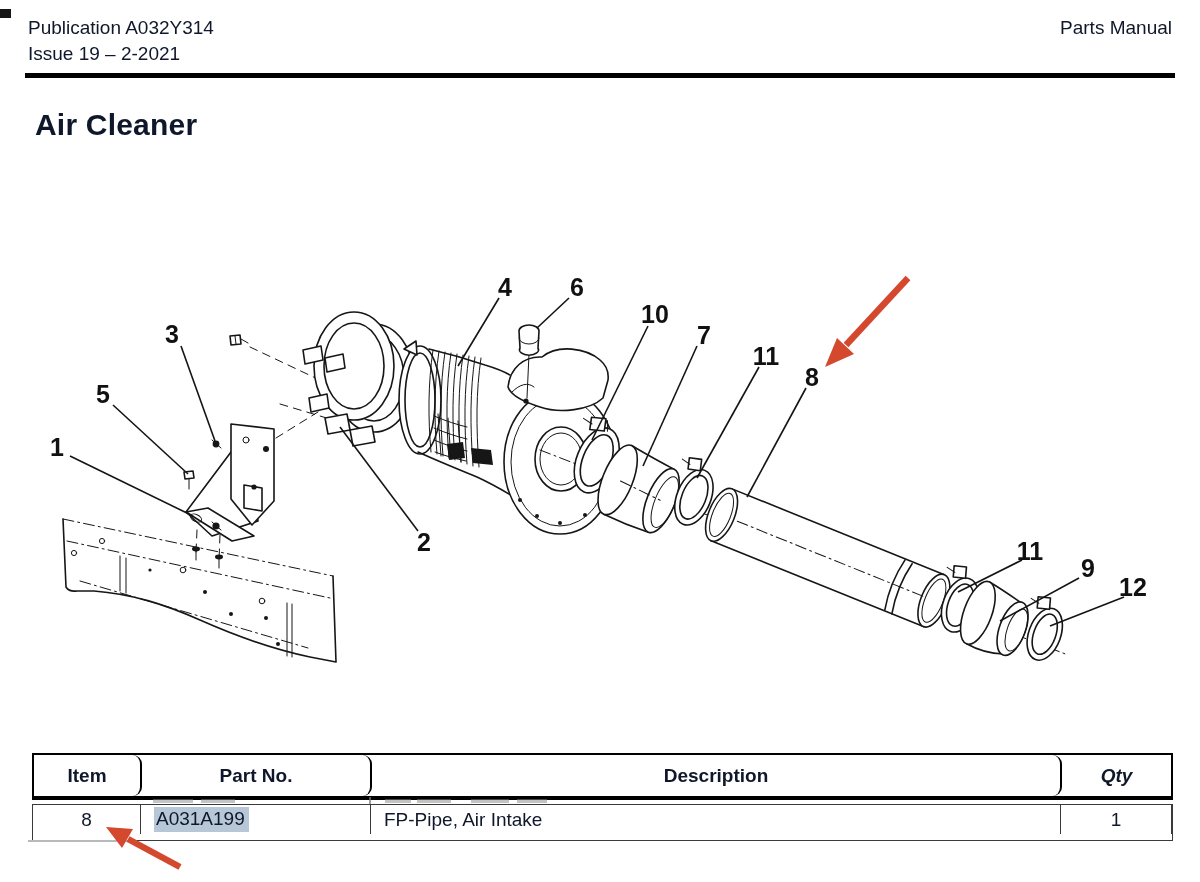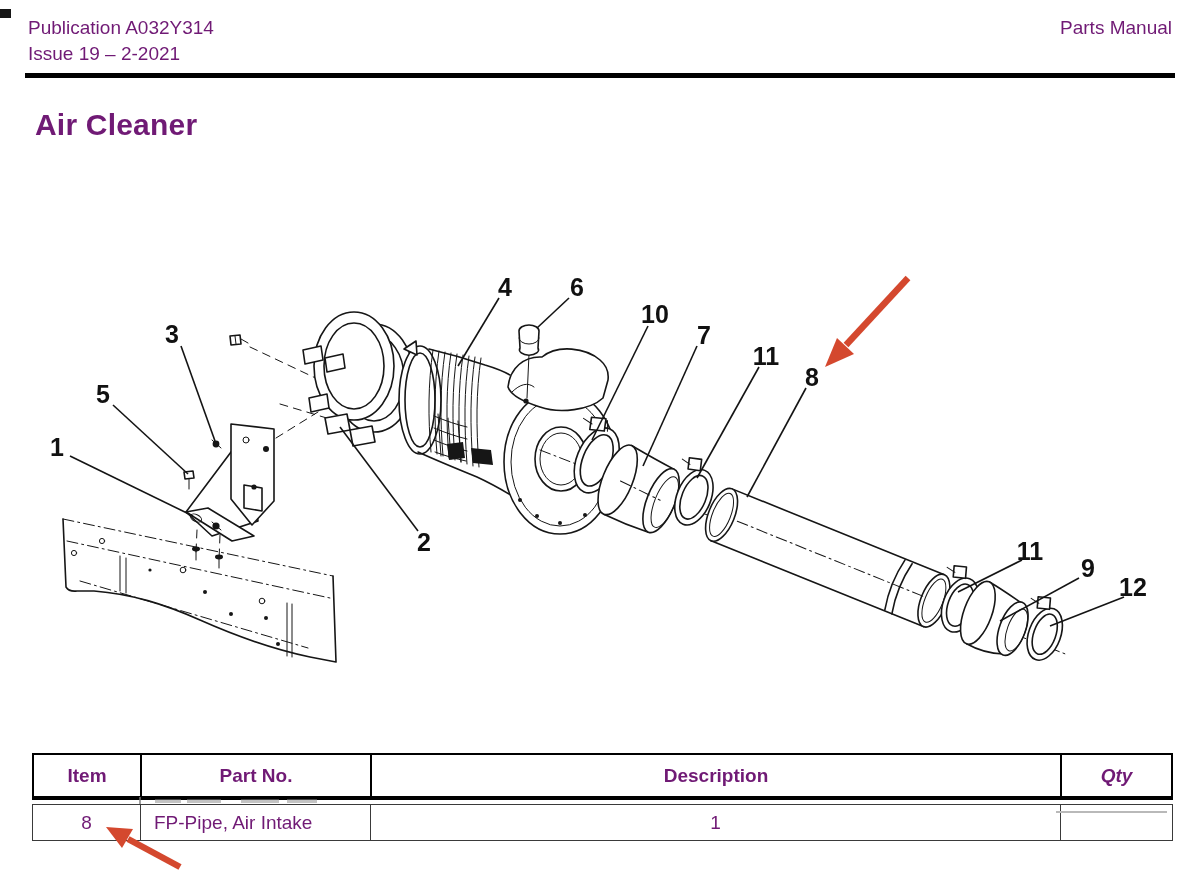--- a/index.html
+++ b/index.html
@@ -1,34 +1,34 @@
 <!DOCTYPE html>
 <html><head>
 <meta charset="utf-8">
 <style>
   html,body{margin:0;padding:0;background:#ffffff;}
   .canvas{
     position:relative;width:1200px;height:882px;background:#fff;overflow:hidden;
-    font-family:"Liberation Sans","DejaVu Sans",sans-serif;color:#701a75;
+    font-family:"Liberation Sans","DejaVu Sans",sans-serif;color:#0f172a;
   }
   
   .hdr-left{position:absolute;left:28px;top:15px;font-size:19px;line-height:26px;}
   .hdr-right{position:absolute;right:28px;top:15px;font-size:19px;line-height:26px;text-align:right;}
   .rule{position:absolute;left:25px;width:1150px;top:73px;height:5px;background:#000;}
   .page-title{position:absolute;left:35px;top:108px;font-size:30px;font-weight:bold;letter-spacing:.2px;}
   .corner-artifact{position:absolute;left:0;top:9px;width:11px;height:9px;background:#161616;}
   
   .ptable{position:absolute;left:32px;top:753px;width:1141px;box-sizing:border-box;}
   .thead{
     display:grid;grid-template-columns:108px 230px 690px 1fr;height:47px;
     border:2.5px solid #000;border-bottom:4px solid #000;box-sizing:border-box;
   }
   .thead > div{
     display:flex;align-items:center;justify-content:center;
-    font-weight:bold;font-size:19px;border-right:2px solid #000;
+    font-weight:bold;font-size:19px;border-right:2px solid #000;border-radius:9px;
   }
   .thead > div:last-child{border-right:none;font-style:italic;}
   .trow{
     position:relative;display:grid;grid-template-columns:108px 230px 690px 1fr;height:37px;
     border:1.5px solid #3a3a3a;box-sizing:border-box;margin-top:4px;font-size:19px;
   }
   .trow > div{position:relative;display:flex;align-items:center;border-right:1px solid #3a3a3a;}
   .trow > div:last-child{border-right:none;}
   .cell-center{justify-content:center;}
   .cell-left{justify-content:flex-start;padding-left:13px;}
@@ -65,20 +65,25 @@
 
   <div class="ptable">
     <div class="thead">
       <div>Item</div>
       <div>Part No.</div>
       <div>Description</div>
       <div>Qty</div>
     </div>
     <div class="trow">
       <div class="cell-center">8</div>
+      <div class="cell-left">
+        <span class="ghost" style="left:12px;width:40px;"></span>
+        <span class="ghost" style="left:60px;width:34px;"></span>
+        <span class="hl" style="background: rgb(184, 199, 216);">A031A199</span>
+      </div>
       <div class="cell-left">
         <span class="ghost-tick" style="left:-2px;"></span>
         <span class="ghost" style="left:14px;width:26px;"></span>
         <span class="ghost" style="left:46px;width:34px;"></span>
         <span class="ghost" style="left:100px;width:38px;"></span>
         <span class="ghost" style="left:146px;width:30px;"></span>
         <span>FP-Pipe, Air Intake</span>
       </div>
       <div class="cell-center">1</div>
       <div class="row-shadow"></div>

